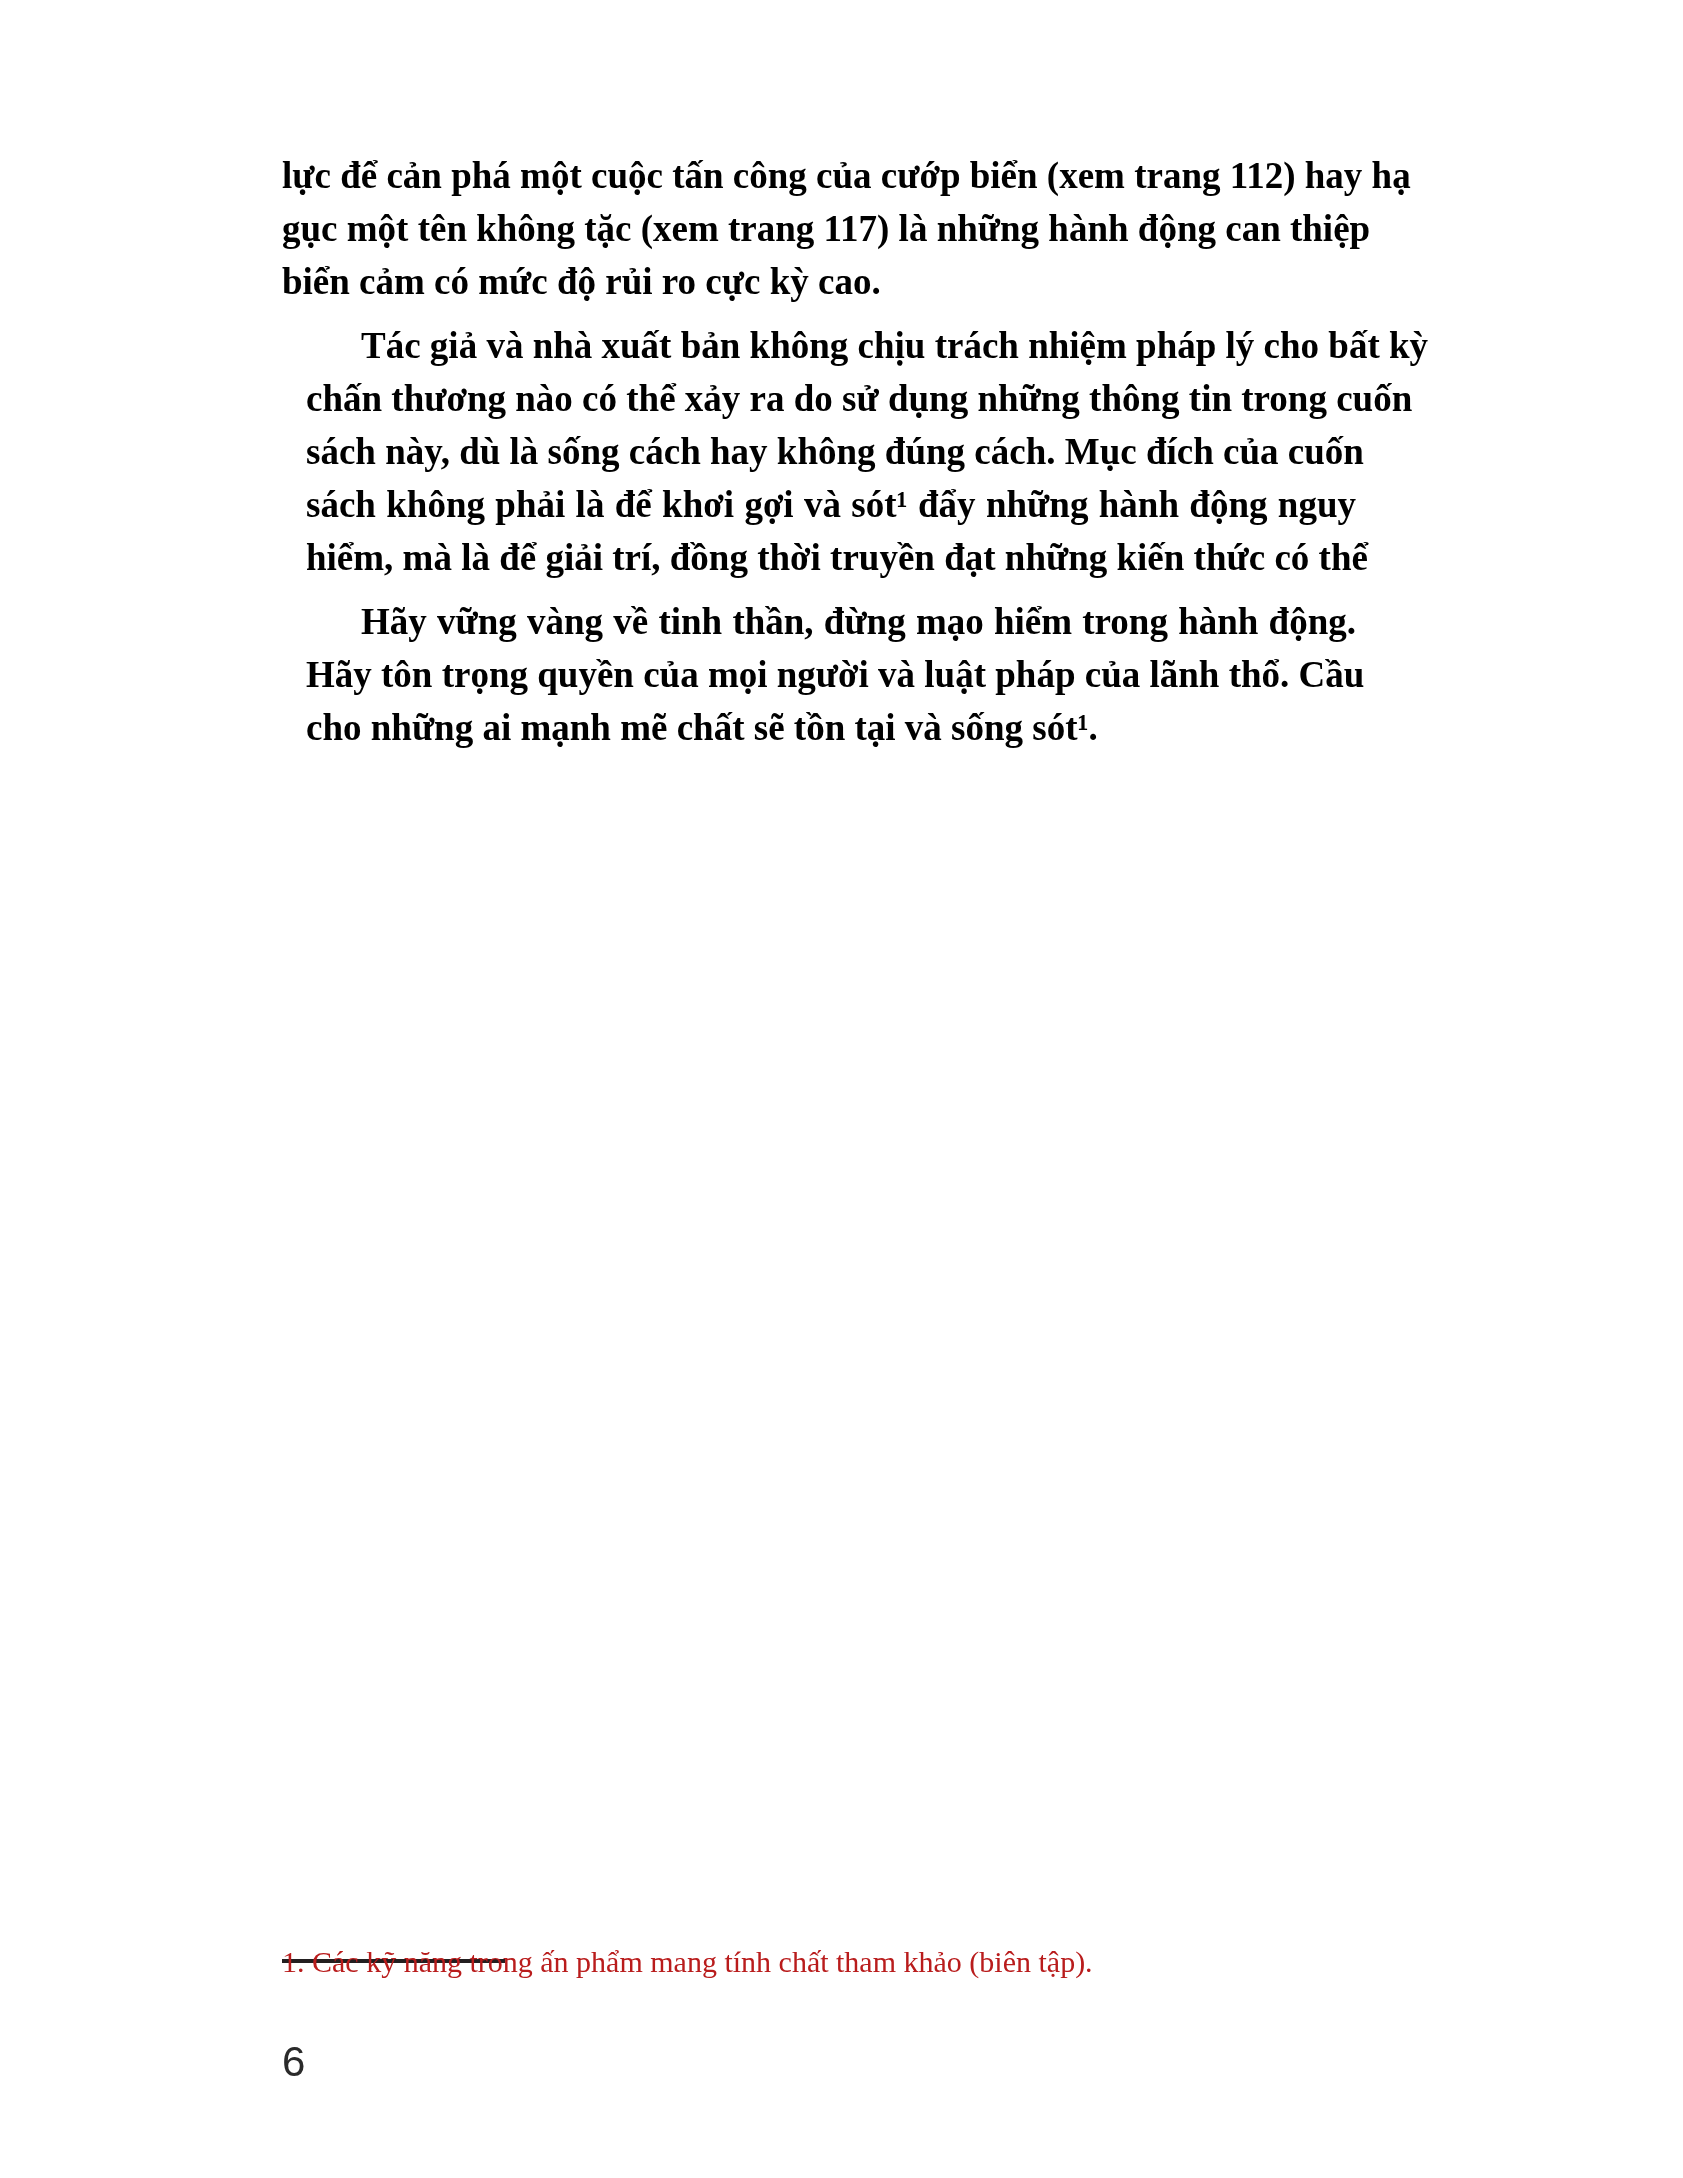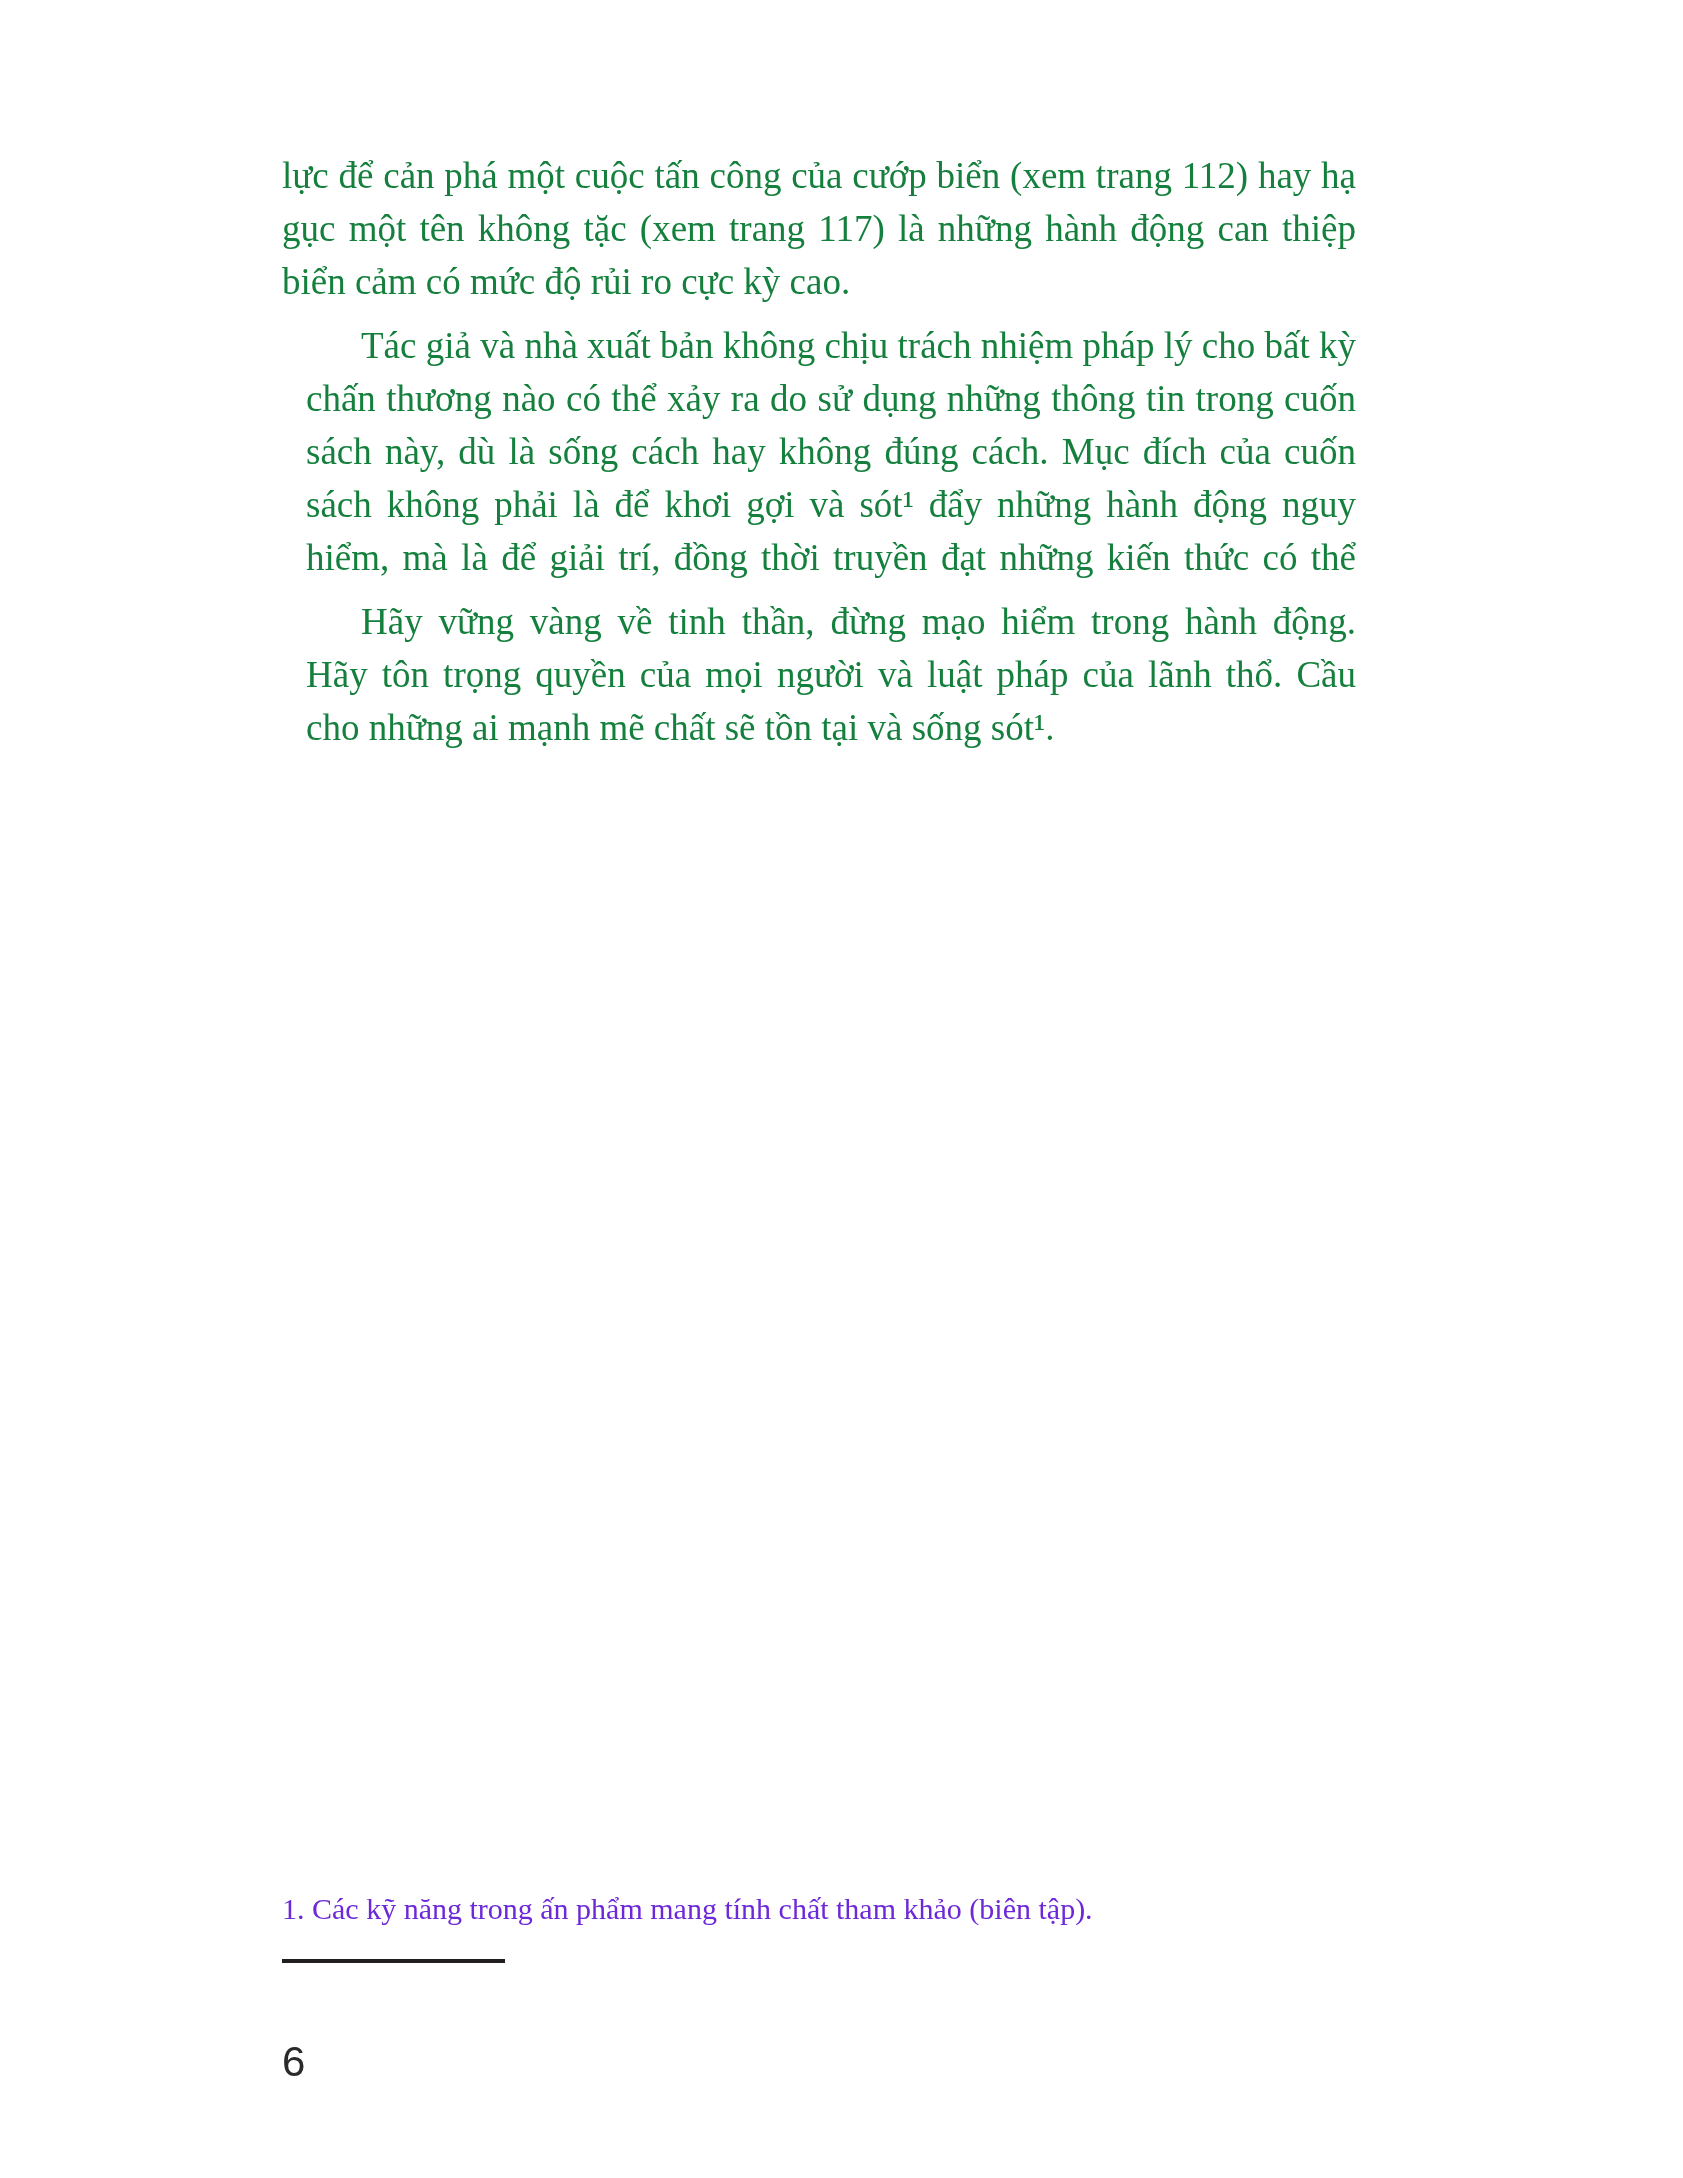--- a/index.html
+++ b/index.html
@@ -18,21 +18,22 @@
     inset: 0;
     background: #ffffff;
   }
   .text-block {
     position: absolute;
     left: 282px;
     top: 149px;
     width: 1074px;
     font-size: 37px;
     line-height: 53px;
-    color: #15803d;
+    color: #000000;
+    font-weight: bold;
   }
   .para { margin: 0; }
   .para + .para { margin-top: 11px; margin-left: 24px; }
   .ln {
     text-align: justify;
     text-align-last: justify;
     white-space: nowrap;
   }
   .ln.last {
     text-align-last: left;
@@ -44,25 +45,25 @@
     position: absolute;
     left: 282px;
     top: 1959px;
     width: 223px;
     height: 4px;
     background: #231f20;
   }
   .footnote-text {
     position: absolute;
     left: 282px;
-    top: 1889px;
+    top: 1942px;
     width: 1089px;
     font-size: 30px;
     line-height: 40px;
-    color: #6d28d9;
+    color: #b91c1c;
     white-space: nowrap;
   }
   .page-number {
     position: absolute;
     left: 282px;
     top: 2041px;
     font-family: "Liberation Sans", "DejaVu Sans", sans-serif;
     font-size: 42px;
     line-height: 42px;
     color: #2a2a2a;

